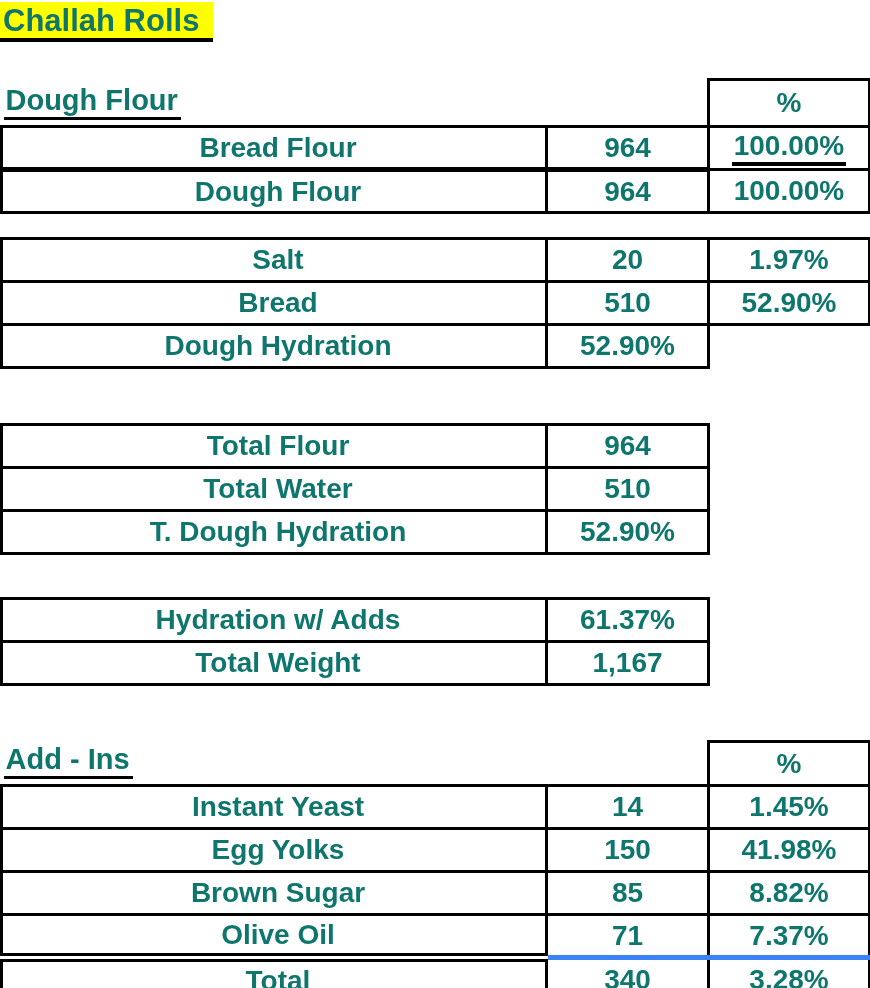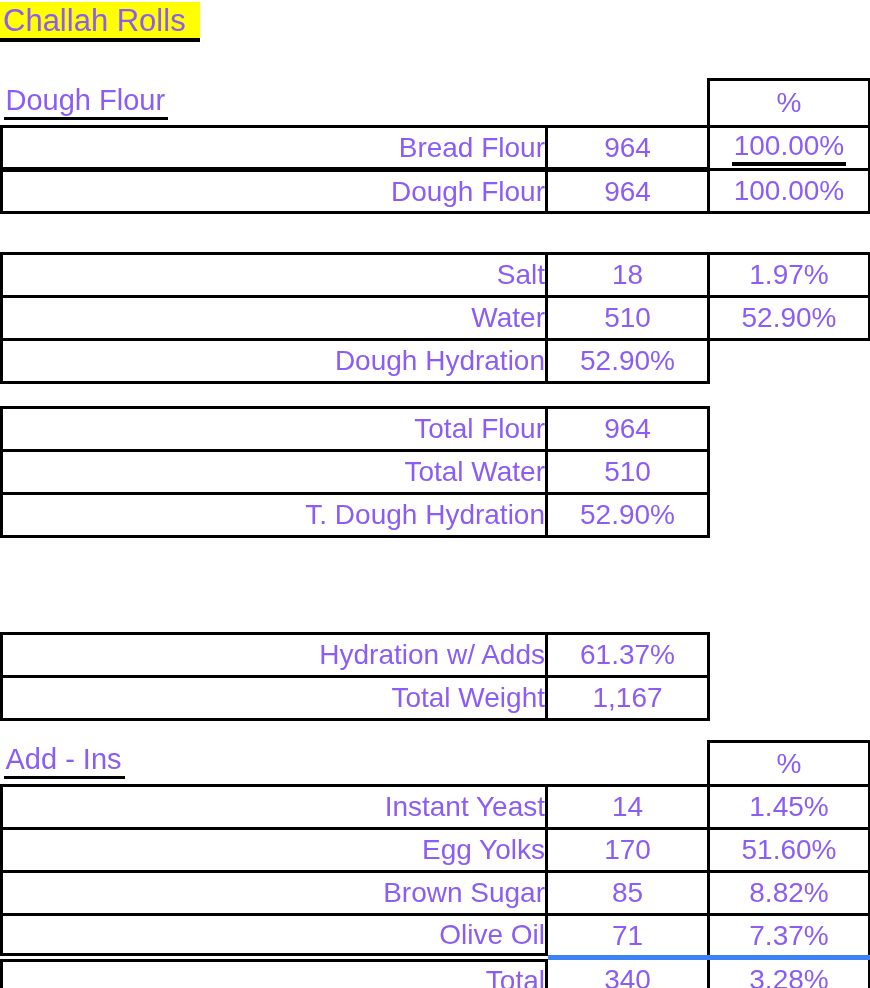--- a/index.html
+++ b/index.html
@@ -1,54 +1,54 @@
 <!DOCTYPE html>
 <html><head>
 <meta charset="utf-8">
 <style>
   * { margin:0; padding:0; box-sizing:border-box; }
   html,body { background:#ffffff; }
   .sheet {
     position:relative; width:870px; height:988px; background:#ffffff;
     font-family:"Liberation Sans","DejaVu Sans",sans-serif;
-    font-weight:400; color:#8b5cf6;
+    font-weight:700; color:#0f766e;
   }
   .title-wrap { position:absolute; top:2px; left:0; }
   .hl {
     display:inline-block; background:#ffff00; font-size:31px; line-height:33px;
     padding:2px 14px 1px 3px; border-bottom:4px solid #000;
   }
   table.sheet-tbl { position:absolute; left:0; border-collapse:collapse; table-layout:fixed; }
   td {
     border:3px solid #000; font-size:28px; vertical-align:middle;
     overflow:hidden; white-space:nowrap;
   }
-  td.name { text-align:right; padding-left:8px; }
+  td.name { text-align:center; padding-left:8px; }
   td.val, td.pct { text-align:center; }
   tr.data { height:43px; }
   
   tr.hdr td.free { border:none; vertical-align:bottom; padding:0 0 5px 0; }
   .section-label {
     display:inline-block; font-size:29px; line-height:31px;
     border-bottom:3px solid #000; padding:0 3px 1px 2px; margin-left:2px;
   }
   
   tr.thickrow td.name, tr.thickrow td.val { border-bottom:5px solid #000; }
   
   .uline { display:inline-block; border-bottom:4px solid #000; padding:0 2px 2px 2px; line-height:1.0; }
   
   tr.total td.name { border-top:9px double #000; }
   tr.total td.val, tr.total td.pct { border-top:5px solid #3b82f6; }
   
   td.ghost { border:none; background:transparent; }
   #t1 { top:78px;  width:868px; }
   #t1 tr.hdr { height:47px; }
-  #t2 { top:252px; width:868px; }
-  #t3 { top:406px; width:707px; }
-  #t4 { top:632px; width:707px; }
+  #t2 { top:237px; width:868px; }
+  #t3 { top:423px; width:707px; }
+  #t4 { top:597px; width:707px; }
   #t5 { top:740px; width:868px;padding-left:21px; }
   #t5 tr.hdr { height:44px; }
 </style>
 </head>
 <body>
 
 <div class="sheet">
 
   <div class="title-wrap">
     <span class="hl">Challah Rolls</span>
@@ -84,25 +84,25 @@
 
   <table class="sheet-tbl" id="t2">
     <colgroup>
         <col style="width:545px">
         <col style="width:162px">
         <col style="width:161px">
       </colgroup>
     <tbody>
         <tr class="data">
       <td class="name">Salt</td>
-      <td class="val">18</td>
+      <td class="val">20</td>
       <td class="pct">1.97%</td>
     </tr>
     <tr class="data">
-      <td class="name">Water</td>
+      <td class="name">Bread</td>
       <td class="val">510</td>
       <td class="pct">52.90%</td>
     </tr>
     <tr class="data">
       <td class="name">Dough Hydration</td>
       <td class="val">52.90%</td>
       <td class="ghost"></td>
     </tr>
   </tbody>
     </table>
@@ -158,22 +158,22 @@
       </td>
       <td class="pct">%</td>
     </tr>
     <tr class="data">
       <td class="name">Instant Yeast</td>
       <td class="val">14</td>
       <td class="pct">1.45%</td>
     </tr>
     <tr class="data">
       <td class="name">Egg Yolks</td>
-      <td class="val">170</td>
-      <td class="pct">51.60%</td>
+      <td class="val">150</td>
+      <td class="pct">41.98%</td>
     </tr>
     <tr class="data">
       <td class="name">Brown Sugar</td>
       <td class="val">85</td>
       <td class="pct">8.82%</td>
     </tr>
     <tr class="data">
       <td class="name">Olive Oil</td>
       <td class="val">71</td>
       <td class="pct">7.37%</td>

